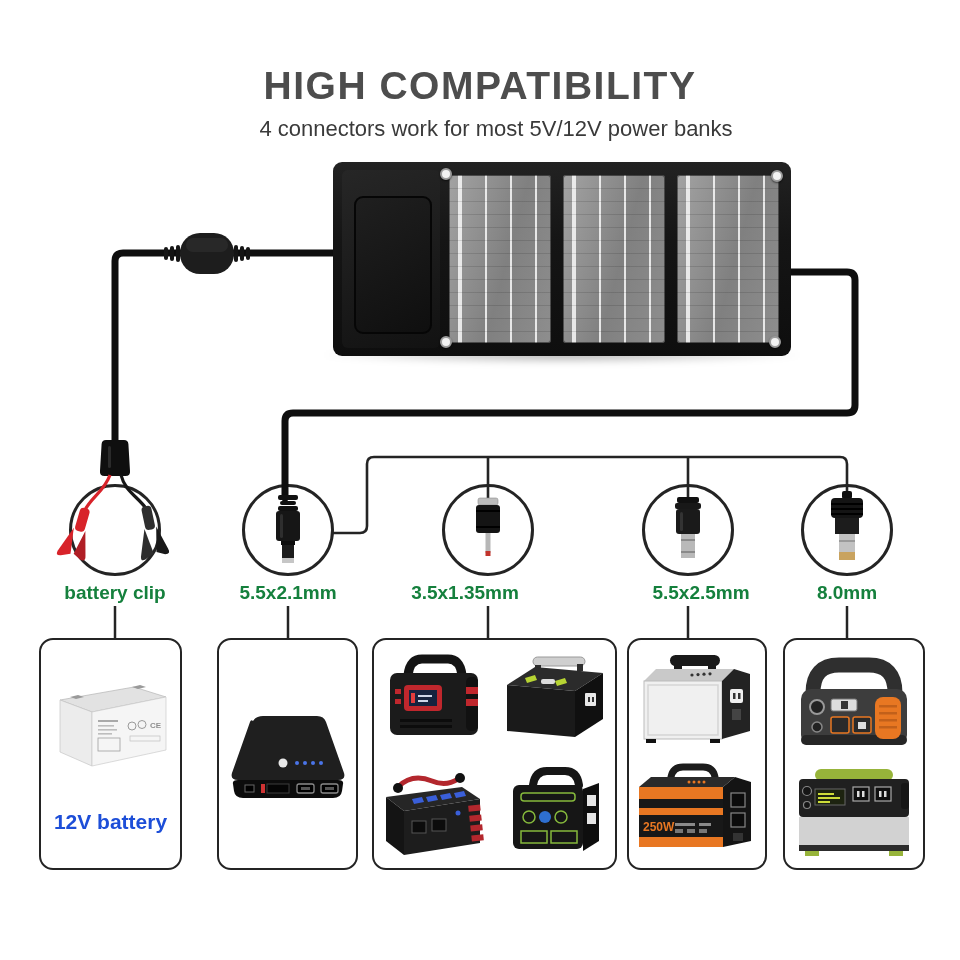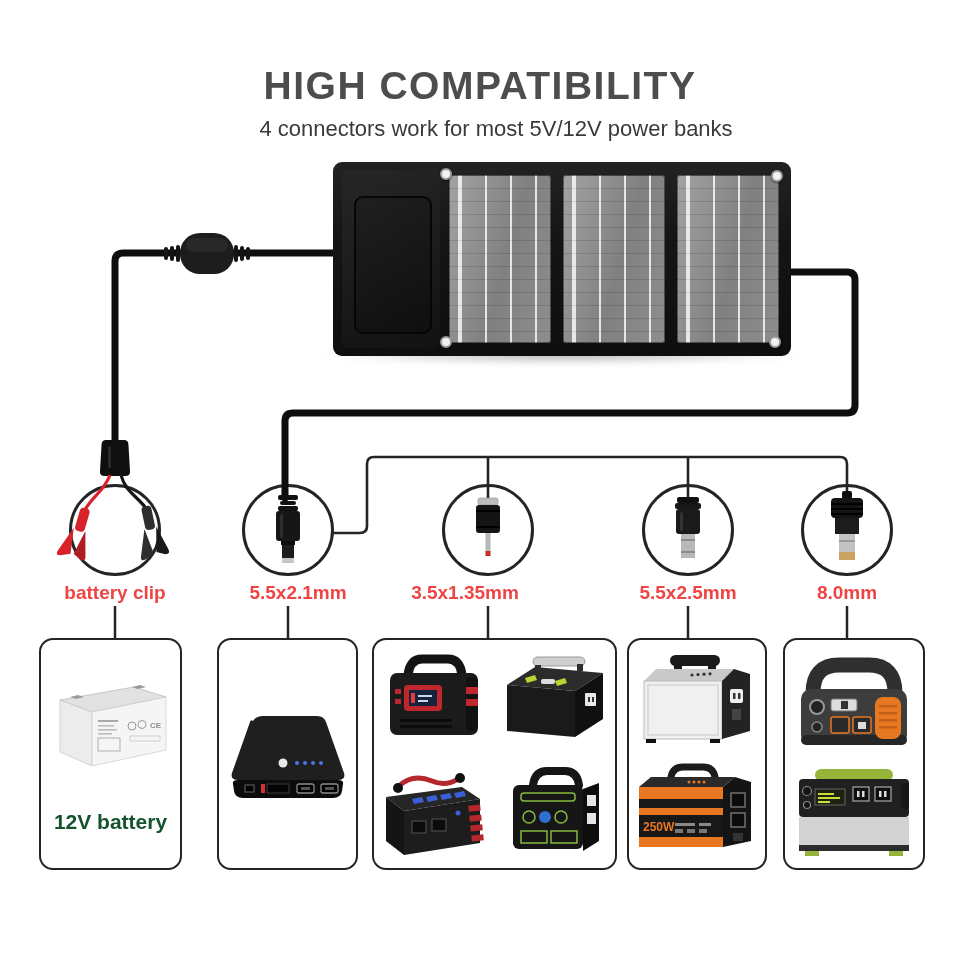--- a/index.html
+++ b/index.html
@@ -30,30 +30,30 @@
       repeating-linear-gradient(90deg,rgba(248,248,248,.85) 0 2px,transparent 2px 25px),
       linear-gradient(105deg,#a3a3a3,#808080 55%,#8e8e8e);
     background-position:0 0,11px 0,0 0;
     box-shadow:inset 0 0 0 1px rgba(0,0,0,.45);}
   .c1{left:116px}.c2{left:230px}.c3{left:344px}
   .grommet{position:absolute;width:12px;height:12px;border-radius:50%;background:#f2f2f2;
     border:2px solid #9c9c9c;box-sizing:border-box;box-shadow:0 1px 2px rgba(0,0,0,.55);}
 
   
   .conn-label{position:absolute;top:582px;width:150px;text-align:center;
-    font-size:19px;font-weight:bold;color:#ef4444;}
+    font-size:19px;font-weight:bold;color:#15803d;}
 
   
   .dev-box{position:absolute;top:638px;height:232px;background:#fff;
     border:2px solid #242424;border-radius:14px;box-sizing:border-box;}
   .dev-box .stack{width:100%;height:100%;display:flex;flex-direction:column;
     align-items:center;justify-content:space-evenly;}
   .grid4{width:100%;height:100%;display:grid;grid-template-columns:1fr 1fr;
     grid-template-rows:1fr 1fr;place-items:center;}
-  .battery-label{font-size:21px;font-weight:bold;color:#14532d;text-align:center;margin-top:2px;}
+  .battery-label{font-size:21px;font-weight:bold;color:#1d4ed8;text-align:center;margin-top:2px;}
   svg{display:block;}
 </style>
 </head>
 <body>
 
 <div id="stage">
 
   <div class="title">HIGH COMPATIBILITY</div>
   <div class="subtitle">4 connectors work for most 5V/12V power banks</div>
 
@@ -165,23 +165,23 @@
     <div class="cell c1"></div>
     <div class="cell c2"></div>
     <div class="cell c3"></div>
     <div class="grommet" style="left:107px;top:6px;"></div>
     <div class="grommet" style="left:107px;top:174px;"></div>
     <div class="grommet" style="left:438px;top:8px;"></div>
     <div class="grommet" style="left:436px;top:174px;"></div>
   </div>
 
   <div class="conn-label" style="left:40px;">battery clip</div>
-  <div class="conn-label" style="left:223px;">5.5x2.1mm</div>
+  <div class="conn-label" style="left:213px;">5.5x2.1mm</div>
   <div class="conn-label" style="left:390px;">3.5x1.35mm</div>
-  <div class="conn-label" style="left:613px;text-align:center;">5.5x2.5mm</div>
+  <div class="conn-label" style="left:626px;text-align:center;">5.5x2.5mm</div>
   <div class="conn-label" style="left:772px;">8.0mm</div>
 
   <div class="dev-box" style="left:39px;width:143px;">
     <div class="stack">
       <svg width="130" height="100" viewBox="0 0 130 100">
         <polygon points="14,26 88,13 120,23 46,38" fill="#e2e2e2" stroke="#b5b5b5" stroke-width="0.7"></polygon>
         <polygon points="14,26 46,38 46,92 14,78" fill="#ececec" stroke="#c5c5c5" stroke-width="0.7"></polygon>
         <polygon points="46,38 120,23 120,76 46,92" fill="#f5f5f5" stroke="#cccccc" stroke-width="0.7"></polygon>
         <polygon points="24,23 32,21 38,23 30,25" fill="#9a9a9a"></polygon>
         <polygon points="86,13 94,11 100,13 92,15" fill="#9a9a9a"></polygon>

